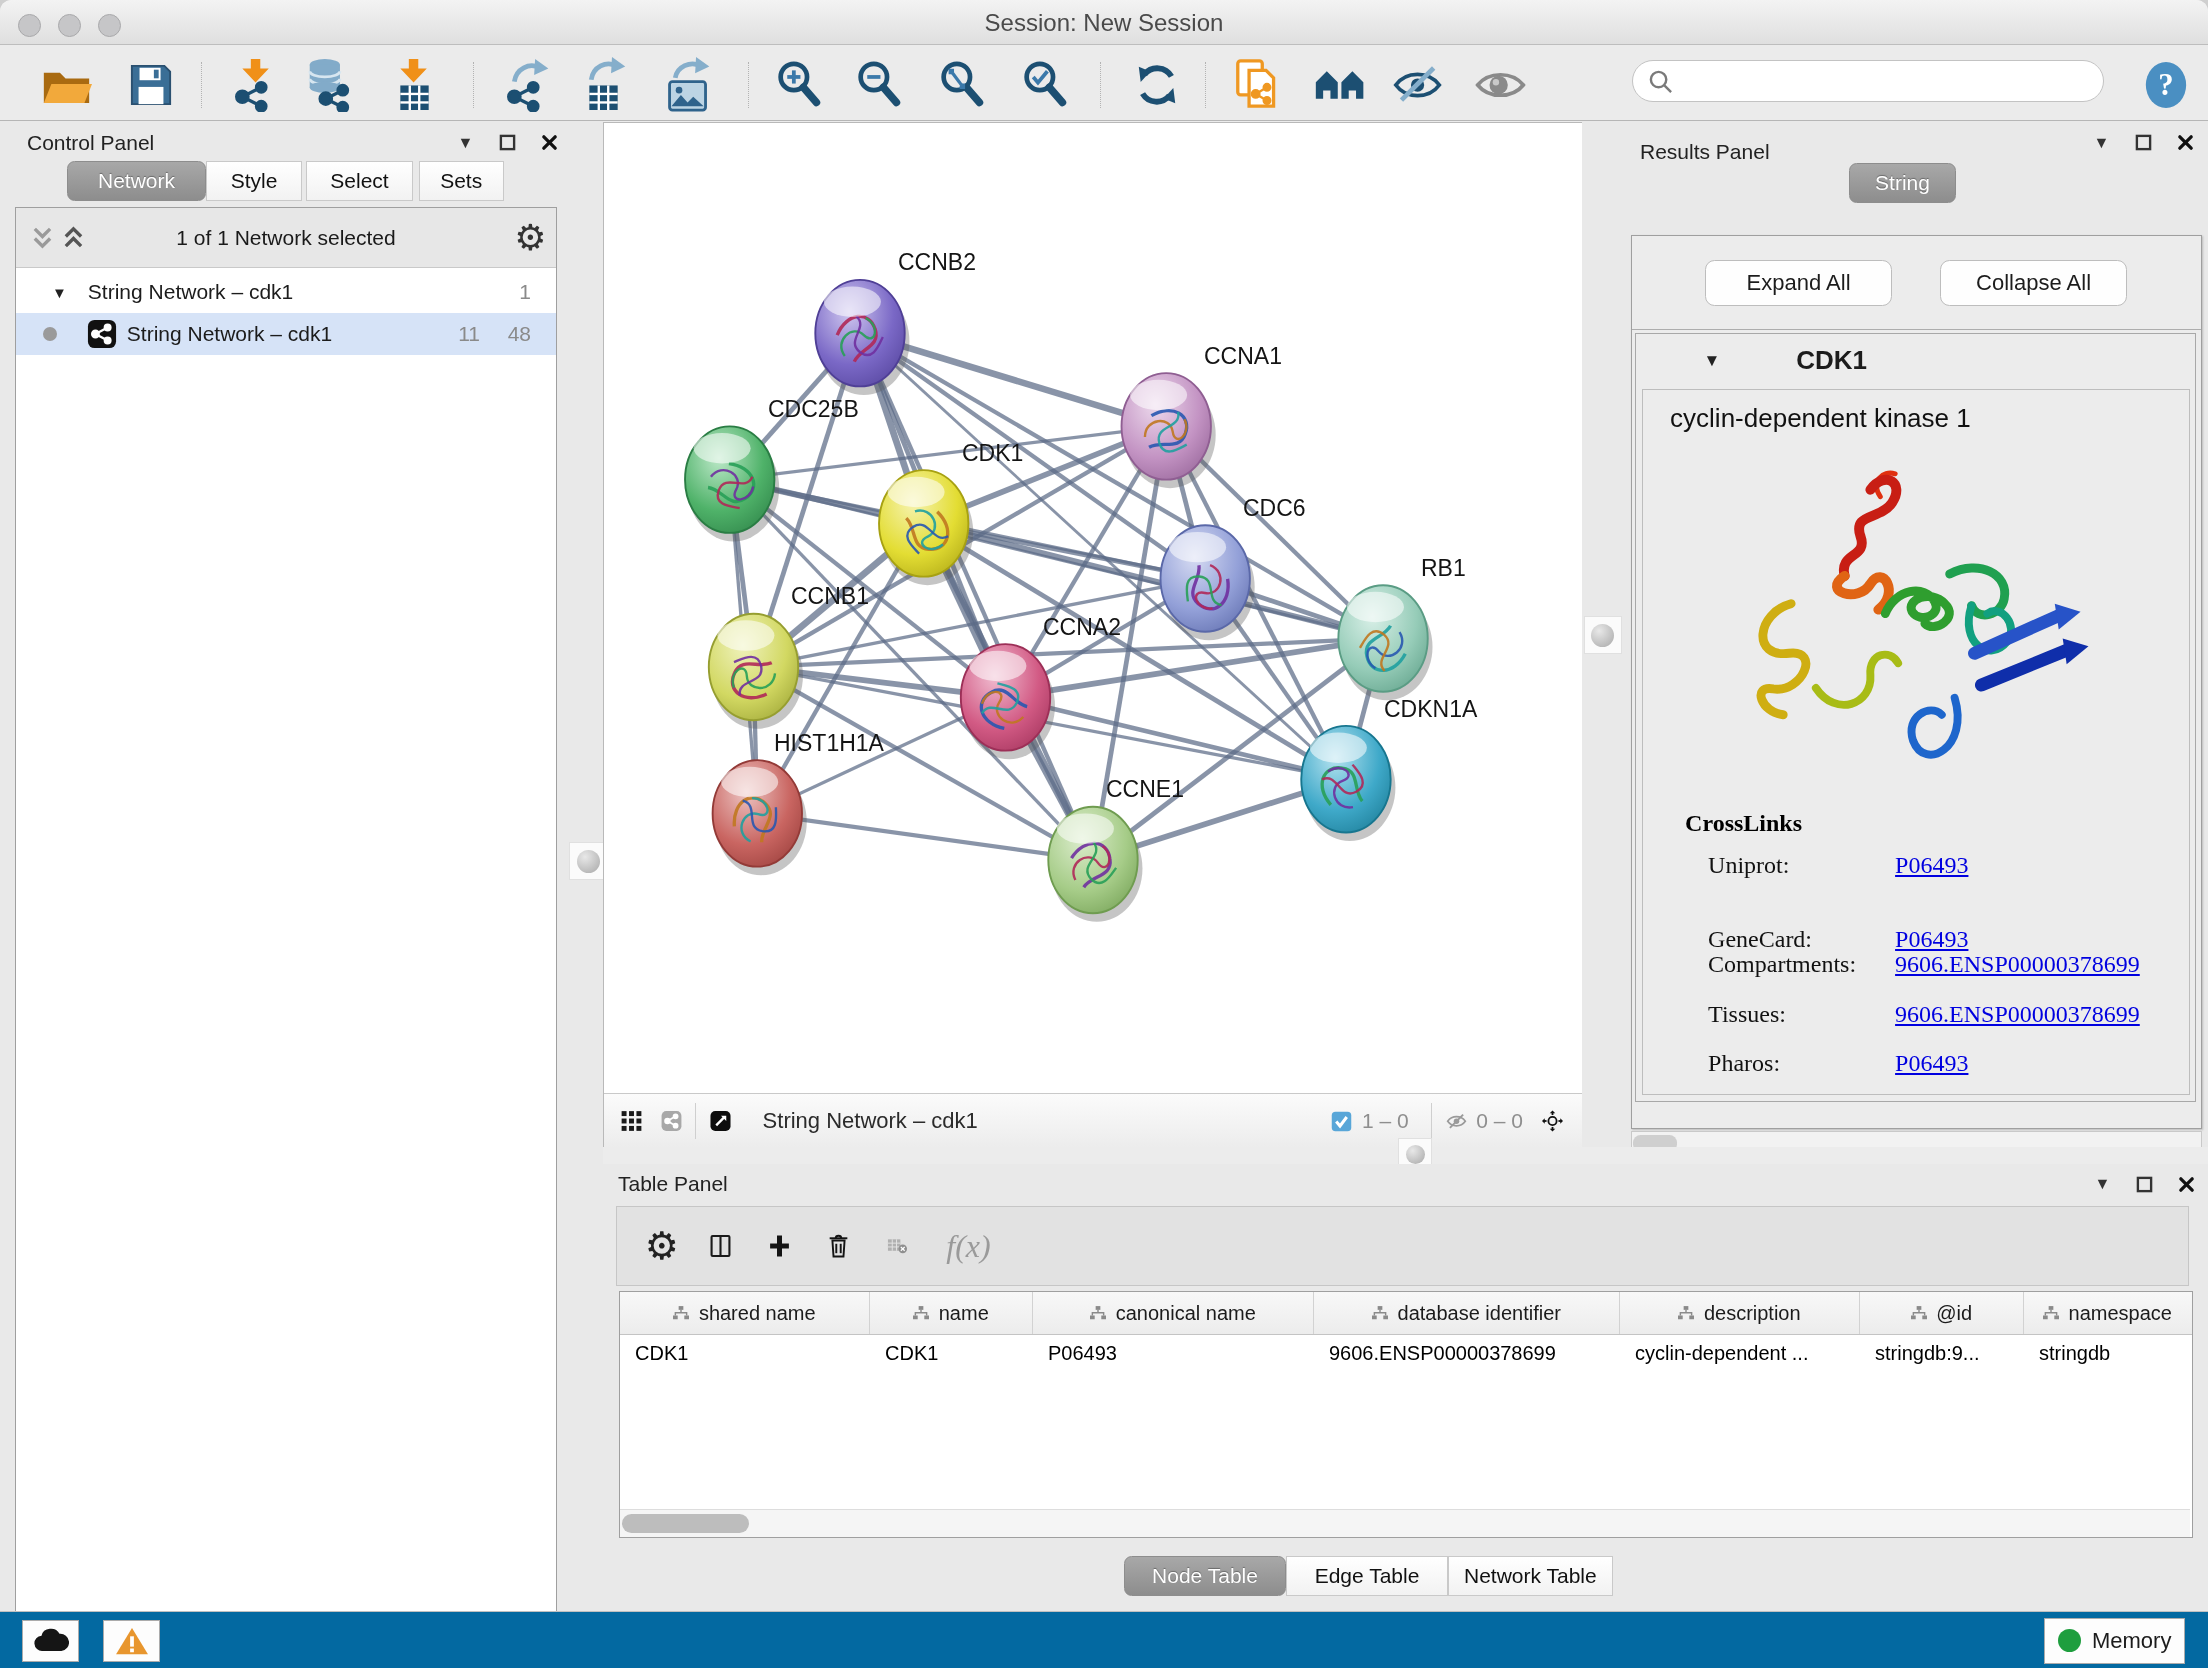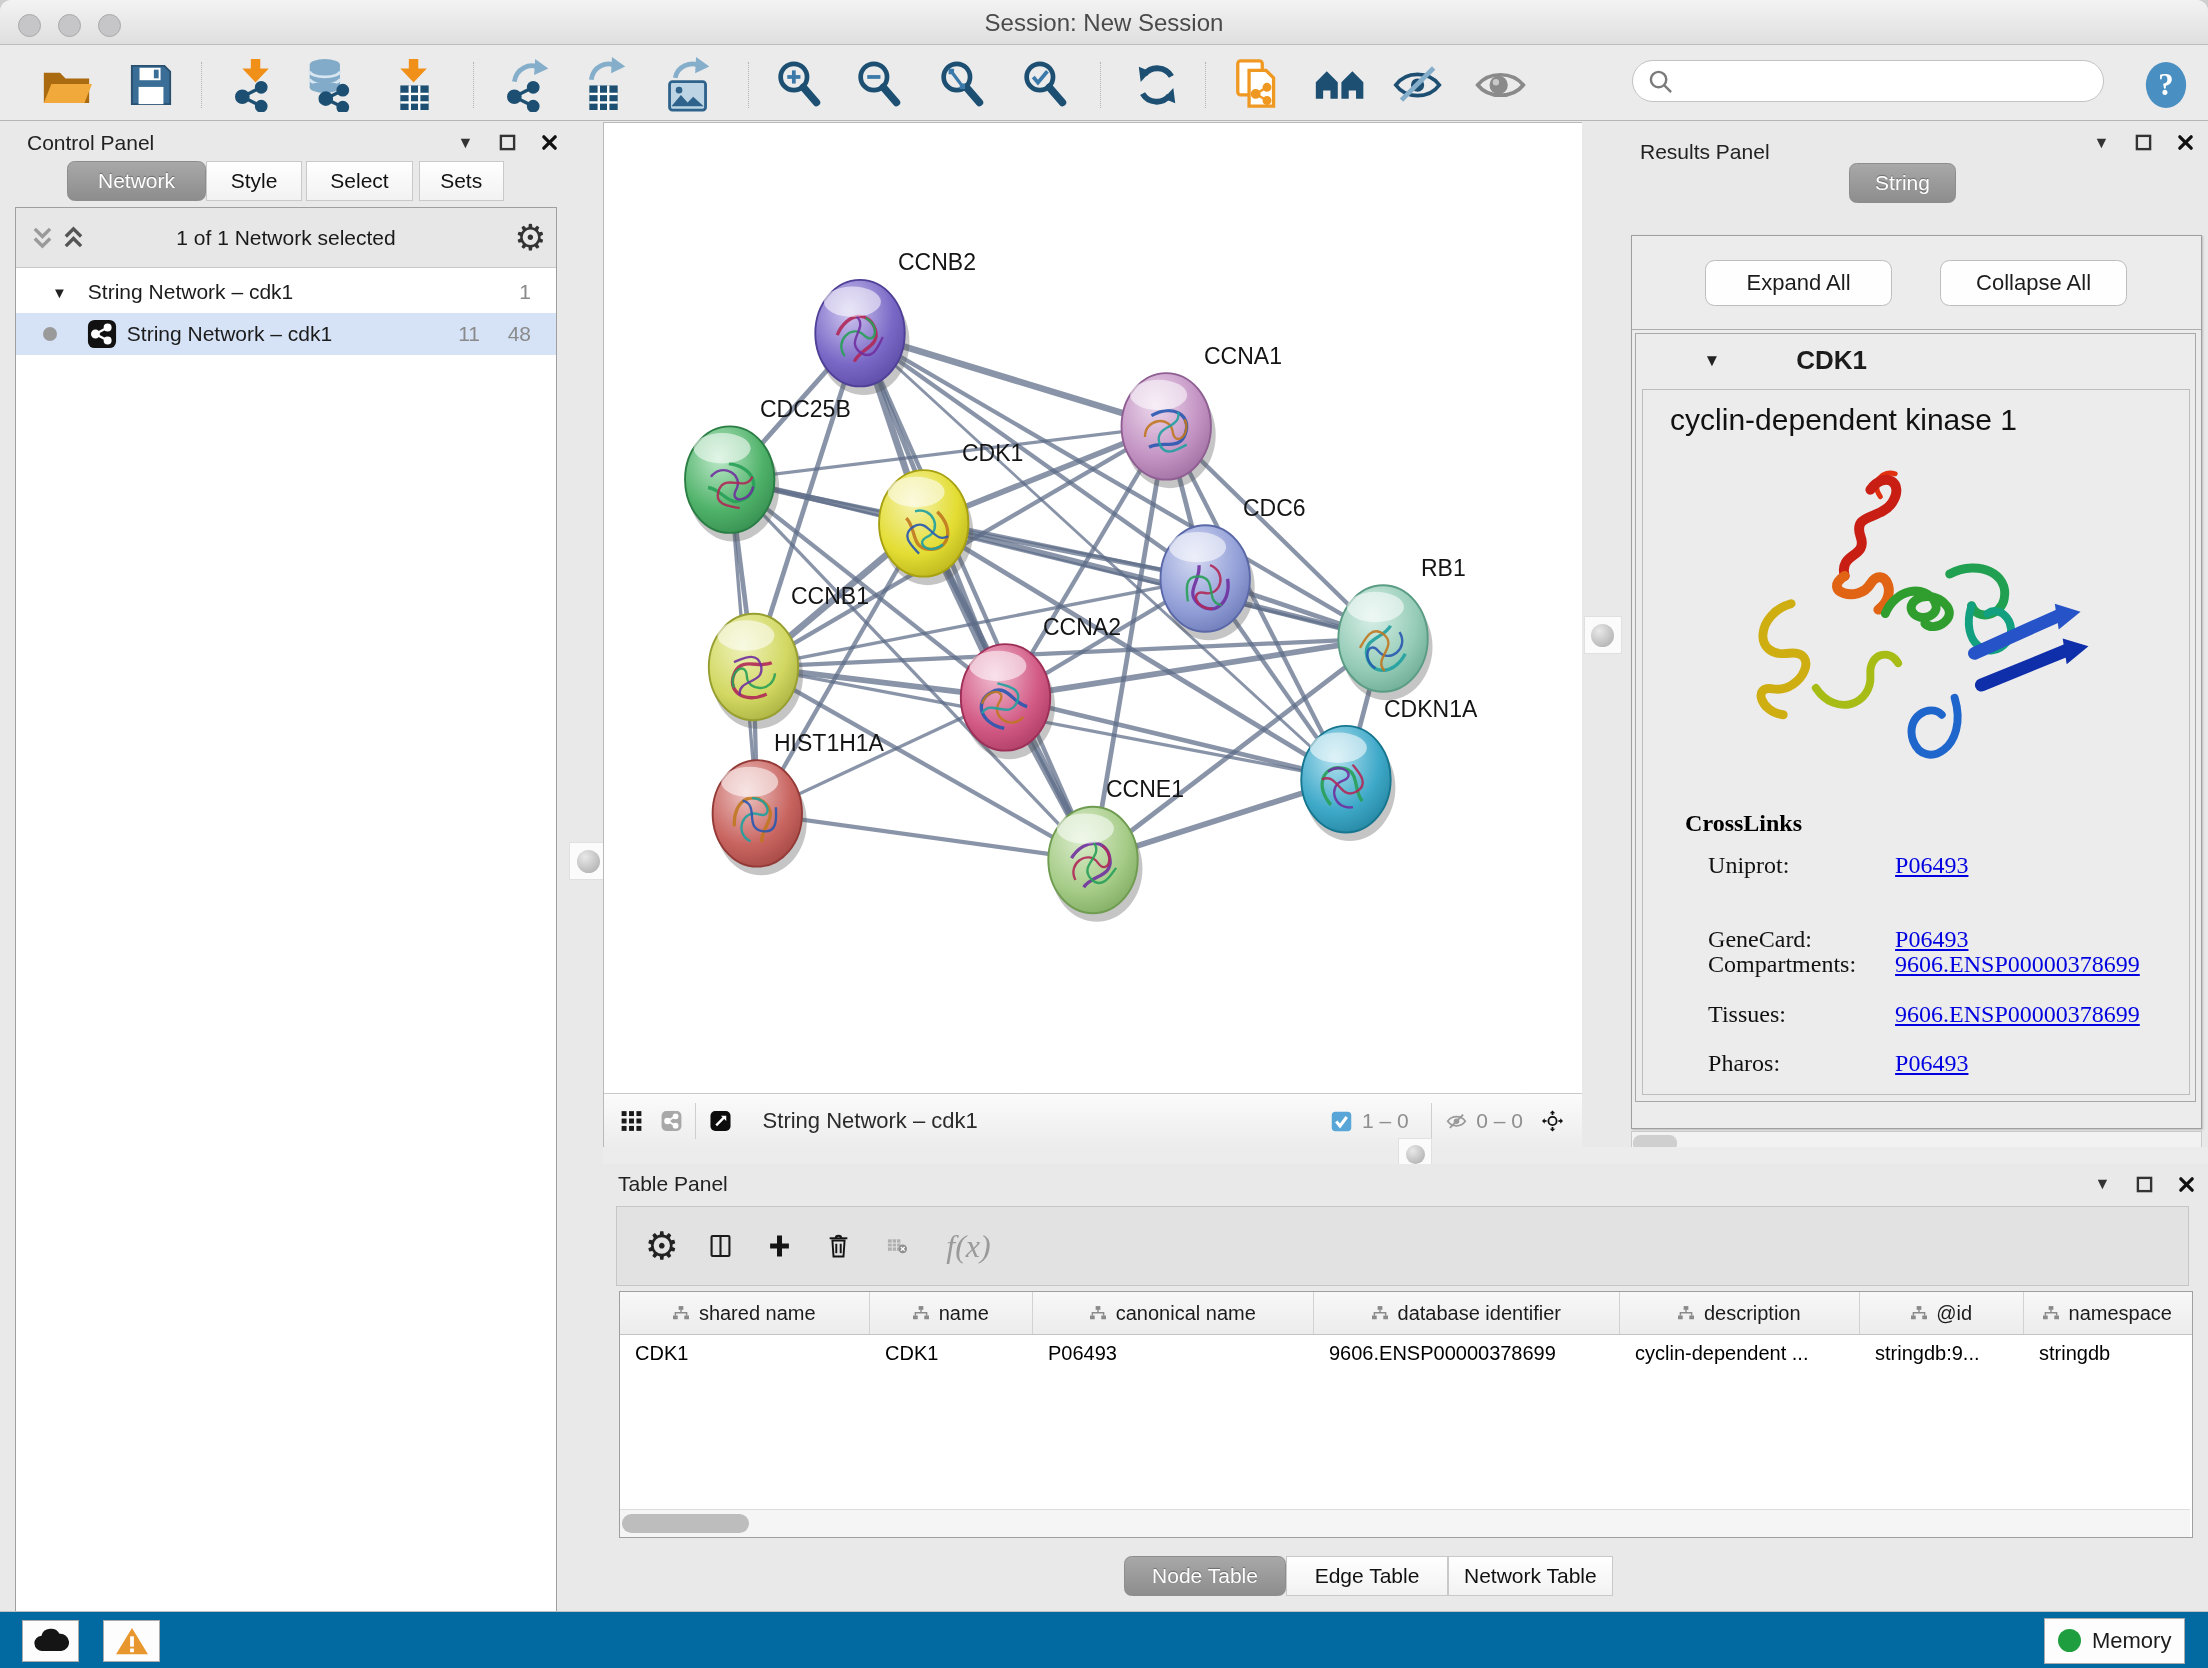--- a/index.html
+++ b/index.html
@@ -67,21 +67,21 @@
   #rp-box{position:absolute;left:7.6px;top:114px;width:569px;height:892px;background:#ececec;
     border:1px solid #9f9f9f;box-shadow:1px 1px 1.9px rgba(0,0,0,.2);}
   #rp-buttons{position:absolute;left:0;top:0;width:100%;height:93px;border-bottom:1.9px solid #adadad;
     display:flex;align-items:center;justify-content:center;gap:48px;text-align:center;}
   .rp-btn{min-width:185px;height:44px;background:#fefefe;border:1px solid #bdbdbd;border-radius:9.5px;
     font-size:22px;display:flex;align-items:center;justify-content:center;}
   #rp-section{position:absolute;left:3.8px;top:97px;width:559px;height:767px;border:1px solid #a8a8a8;background:#ececec;}
   #rp-sec-header{position:absolute;left:0;top:0;width:100%;height:53px;display:flex;align-items:center;}
   #rp-gene{font-size:26px;font-weight:bold;margin-left:76px;}
   #rp-inner{position:absolute;left:5.7px;top:55px;width:546px;height:704px;border:1px solid #bdbdbd;background:#ececec;}
-  #rp-desc{position:absolute;left:27px;top:13.3px;font-size:30px;color:#111;}
+  #rp-desc{position:absolute;left:27px;top:13.3px;font-size:26px;color:#111;}
   #protein-img{position:absolute;left:34px;top:65px;}
   #crosslinks-title{position:absolute;left:42px;top:420px;font-family:"Liberation Serif",serif;
     font-weight:bold;font-size:24px;color:#000;}
   .xl-row{position:absolute;left:65px;width:466px;font-family:"Liberation Serif",serif;font-size:24px;}
   .xl-label{display:inline-block;width:181px;color:#111;}
   .xl-value{color:#0000e0;text-decoration:underline;}
   #rp-scroll{position:absolute;left:7.6px;top:1010px;width:569px;height:25px;background:#f2f2f2;border:1px solid #c9c9c9;}
   #rp-thumb{position:absolute;left:1.9px;top:2.9px;width:44px;height:17px;background:#cfcfcf;border-radius:7.6px;}
   
   #h-splitter{position:absolute;left:603px;top:1147px;width:1605px;height:17px;background:#ececec;}
@@ -573,21 +573,21 @@
             <ellipse cx="514" cy="775" rx="47" ry="56" fill="url(#ng10)" stroke="#6f9c50" stroke-width="2"></ellipse>
             <path d="M-24,-6 C-14,-30 10,-32 16,-12 C22,6 0,8 -6,22" transform="translate(514,783) rotate(10)" fill="none" stroke="#7030a0" stroke-width="3.5" stroke-opacity="0.9"></path>
             <path d="M-16,16 C-28,0 -8,-18 4,-6 C16,6 22,-16 6,-24" transform="translate(514,783) rotate(10)" fill="none" stroke="#b02858" stroke-width="2.5" stroke-opacity="0.9"></path>
             <path d="M-4,-26 C10,-14 -16,0 0,12 C14,22 20,4 24,-4" transform="translate(514,783) rotate(10)" fill="none" stroke="#28a058" stroke-width="2.5" stroke-opacity="0.9"></path>
             <ellipse cx="506" cy="742" rx="30" ry="16" fill="rgba(255,255,255,0.55)"></ellipse>
           </g>
         </svg>
       <div id="node-labels">
           <div class="node-label" style="left: 294px; top: 126px;">CCNB2</div>
           <div class="node-label" style="left: 600px; top: 220px;">CCNA1</div>
-          <div class="node-label" style="left: 156px; top: 273px; text-align: right;">CDC25B</div>
+          <div class="node-label" style="left: 164px; top: 273px; text-align: right;">CDC25B</div>
           <div class="node-label" style="left: 358px; top: 317px;">CDK1</div>
           <div class="node-label" style="left: 639px; top: 372px;">CDC6</div>
           <div class="node-label" style="left: 817px; top: 432px;">RB1</div>
           <div class="node-label" style="left: 187px; top: 460px;">CCNB1</div>
           <div class="node-label" style="left: 439px; top: 491px;">CCNA2</div>
           <div class="node-label" style="left: 780px; top: 573px;">CDKN1A</div>
           <div class="node-label" style="left: 170px; top: 607px;">HIST1H1A</div>
           <div class="node-label" style="left: 502px; top: 653px;">CCNE1</div>
         </div>
     </div>

